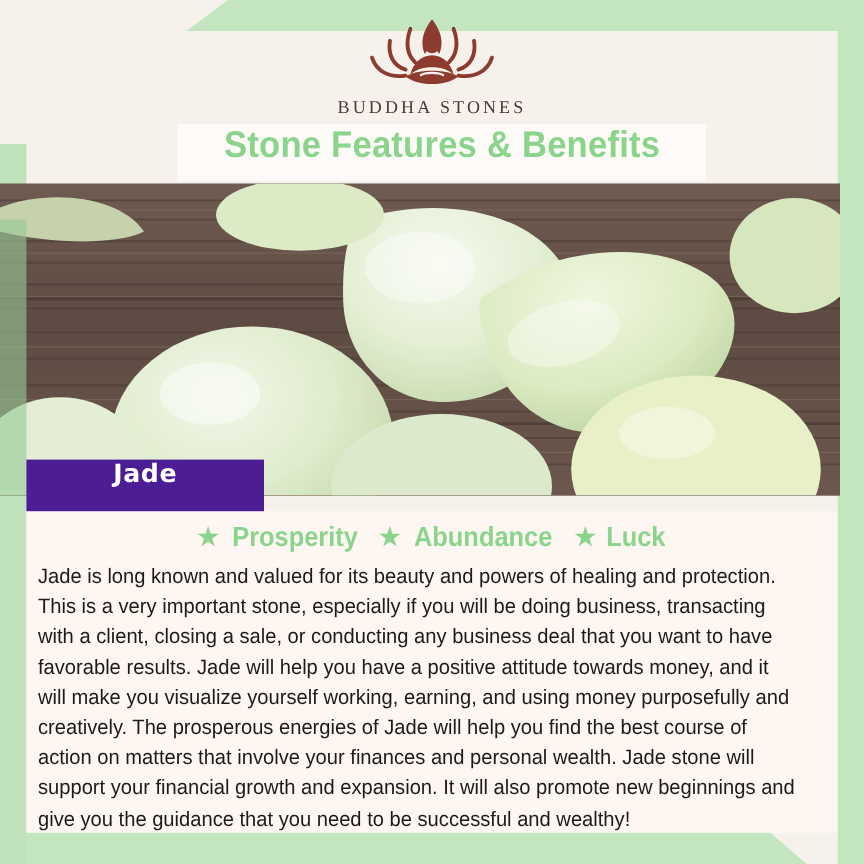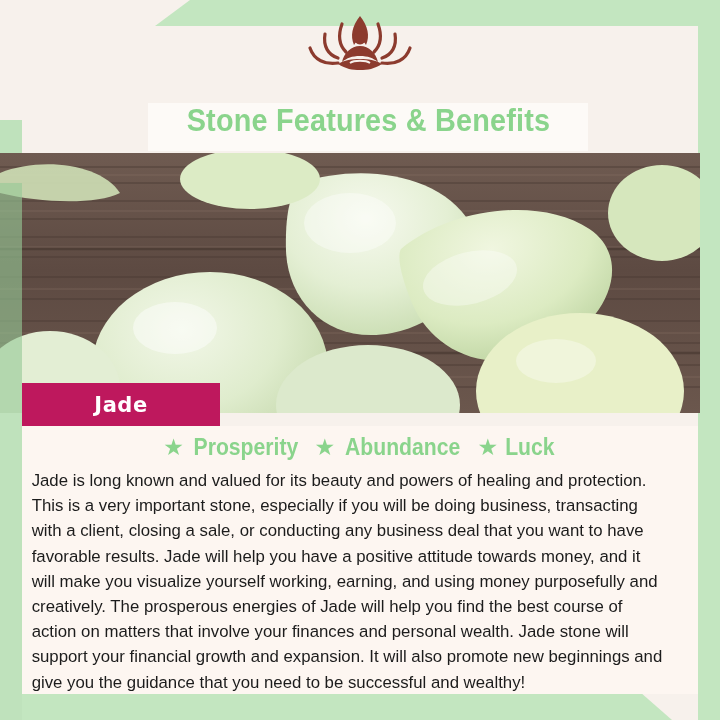--- a/index.html
+++ b/index.html
@@ -72,22 +72,22 @@
   .photo svg{display:block;width:700px;height:260px;}
 
   .photo-left-strip{
     position:absolute;left:0;top:183px;width:22px;height:230px;
     background:rgba(150,200,150,.62);z-index:4;
   }
 
   
   .jade-band{
     position:absolute;left:22px;top:383px;width:198px;height:43px;
-    background:#be185d;
-    display:flex;align-items:center;justify-content:center;
+    background:#4c1d95;
+    display:flex;justify-content:center;
     z-index:5;
   }
   .jade-band .lbl{
     font-family:"DejaVu Sans", sans-serif;
     font-weight:bold;font-size:21px;color:#ffffff;letter-spacing:.5px;
   }
 
   
   .card{
     position:absolute;left:22px;top:426px;width:676px;height:268px;
@@ -140,20 +140,21 @@
         <path d="M16 40 C20 52, 31 57, 44 55"></path>
         <path d="M116 40 C112 52, 101 57, 88 55"></path>
       </g>
       <g fill="#8c3b2e">
         <circle cx="66" cy="30" r="6.4"></circle>
         <path d="M66 38 C57 38, 50 45, 48 54 C53 50, 58 48, 66 48 C74 48, 79 50, 84 54 C82 45, 75 38, 66 38 Z"></path>
         <path d="M44 56 C50 52, 58 51, 66 51 C74 51, 82 52, 88 56 C80 61, 74 62, 66 62 C58 62, 52 61, 44 56 Z"></path>
       </g>
       <path d="M56 55 C60 52, 72 52, 76 55" stroke="#f7f1ec" stroke-width="1.8" fill="none"></path>
     </svg>
+    <div class="logo-text">BUDDHA STONES</div>
   </div>
 
   <div class="title-band">
     <h1>Stone Features &amp; Benefits</h1>
   </div>
 
   <div class="photo">
     <svg viewBox="0 0 700 260" preserveAspectRatio="none">
       <defs>
         <linearGradient id="wood" x1="0" y1="0" x2="0" y2="1">

